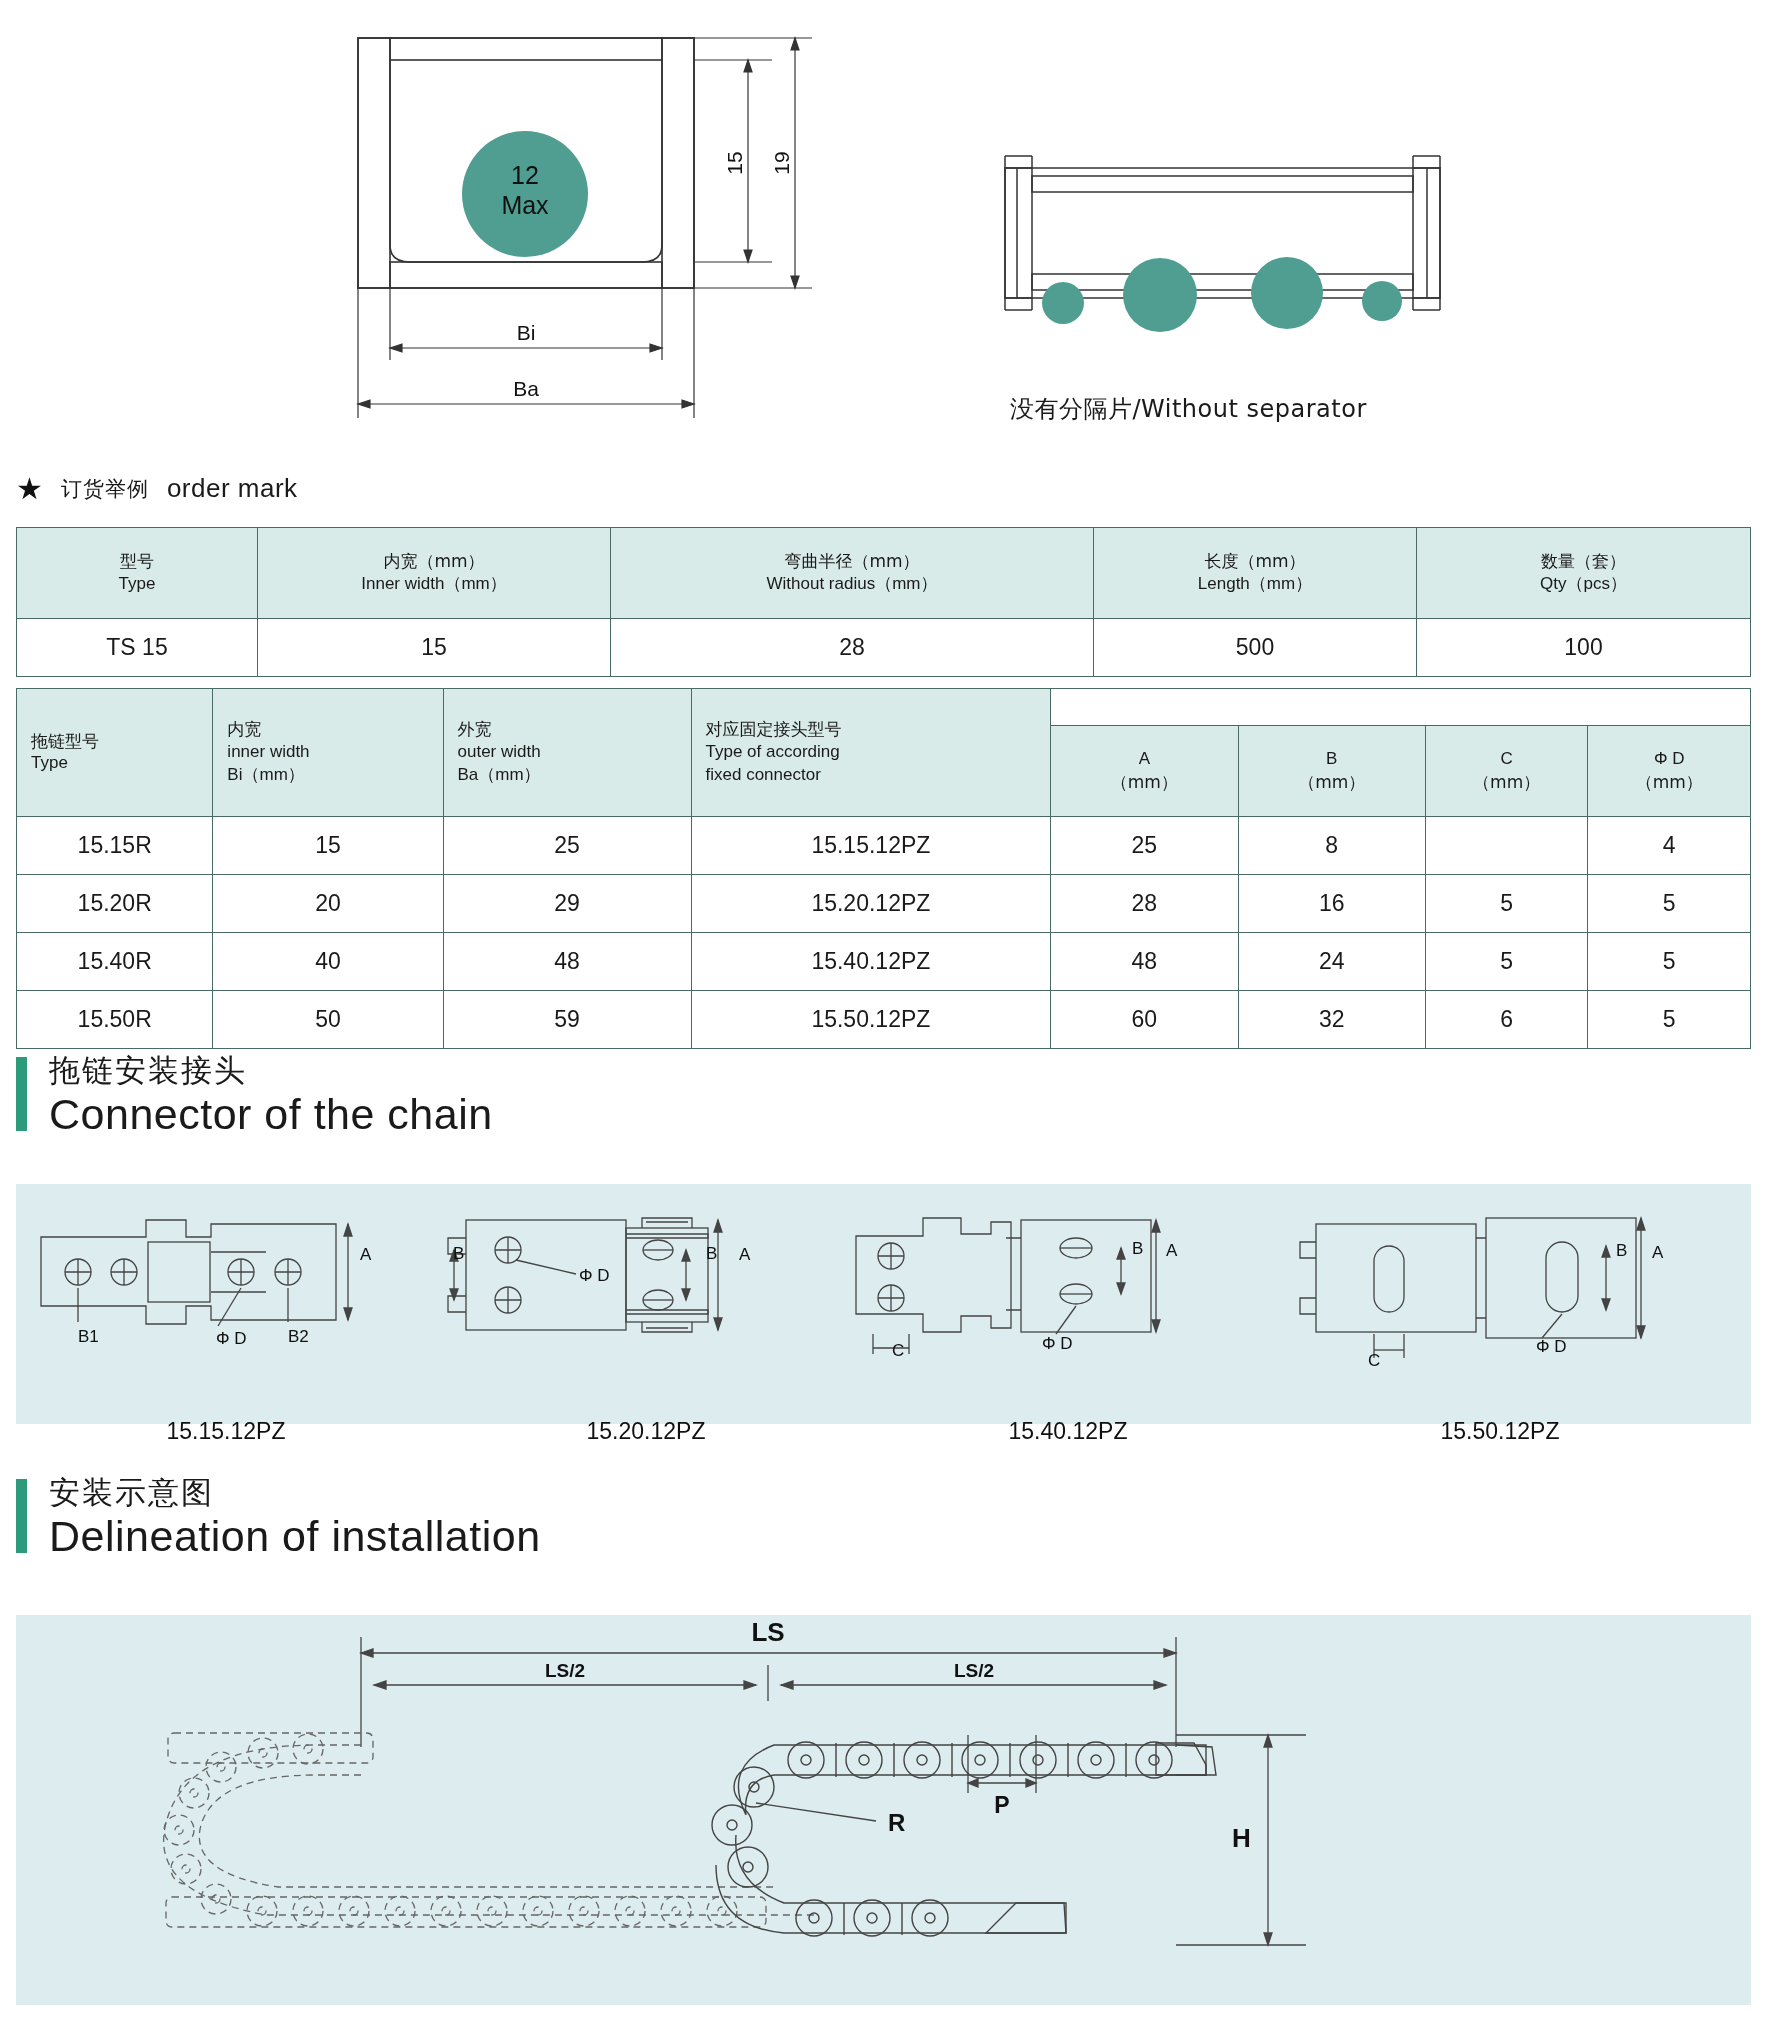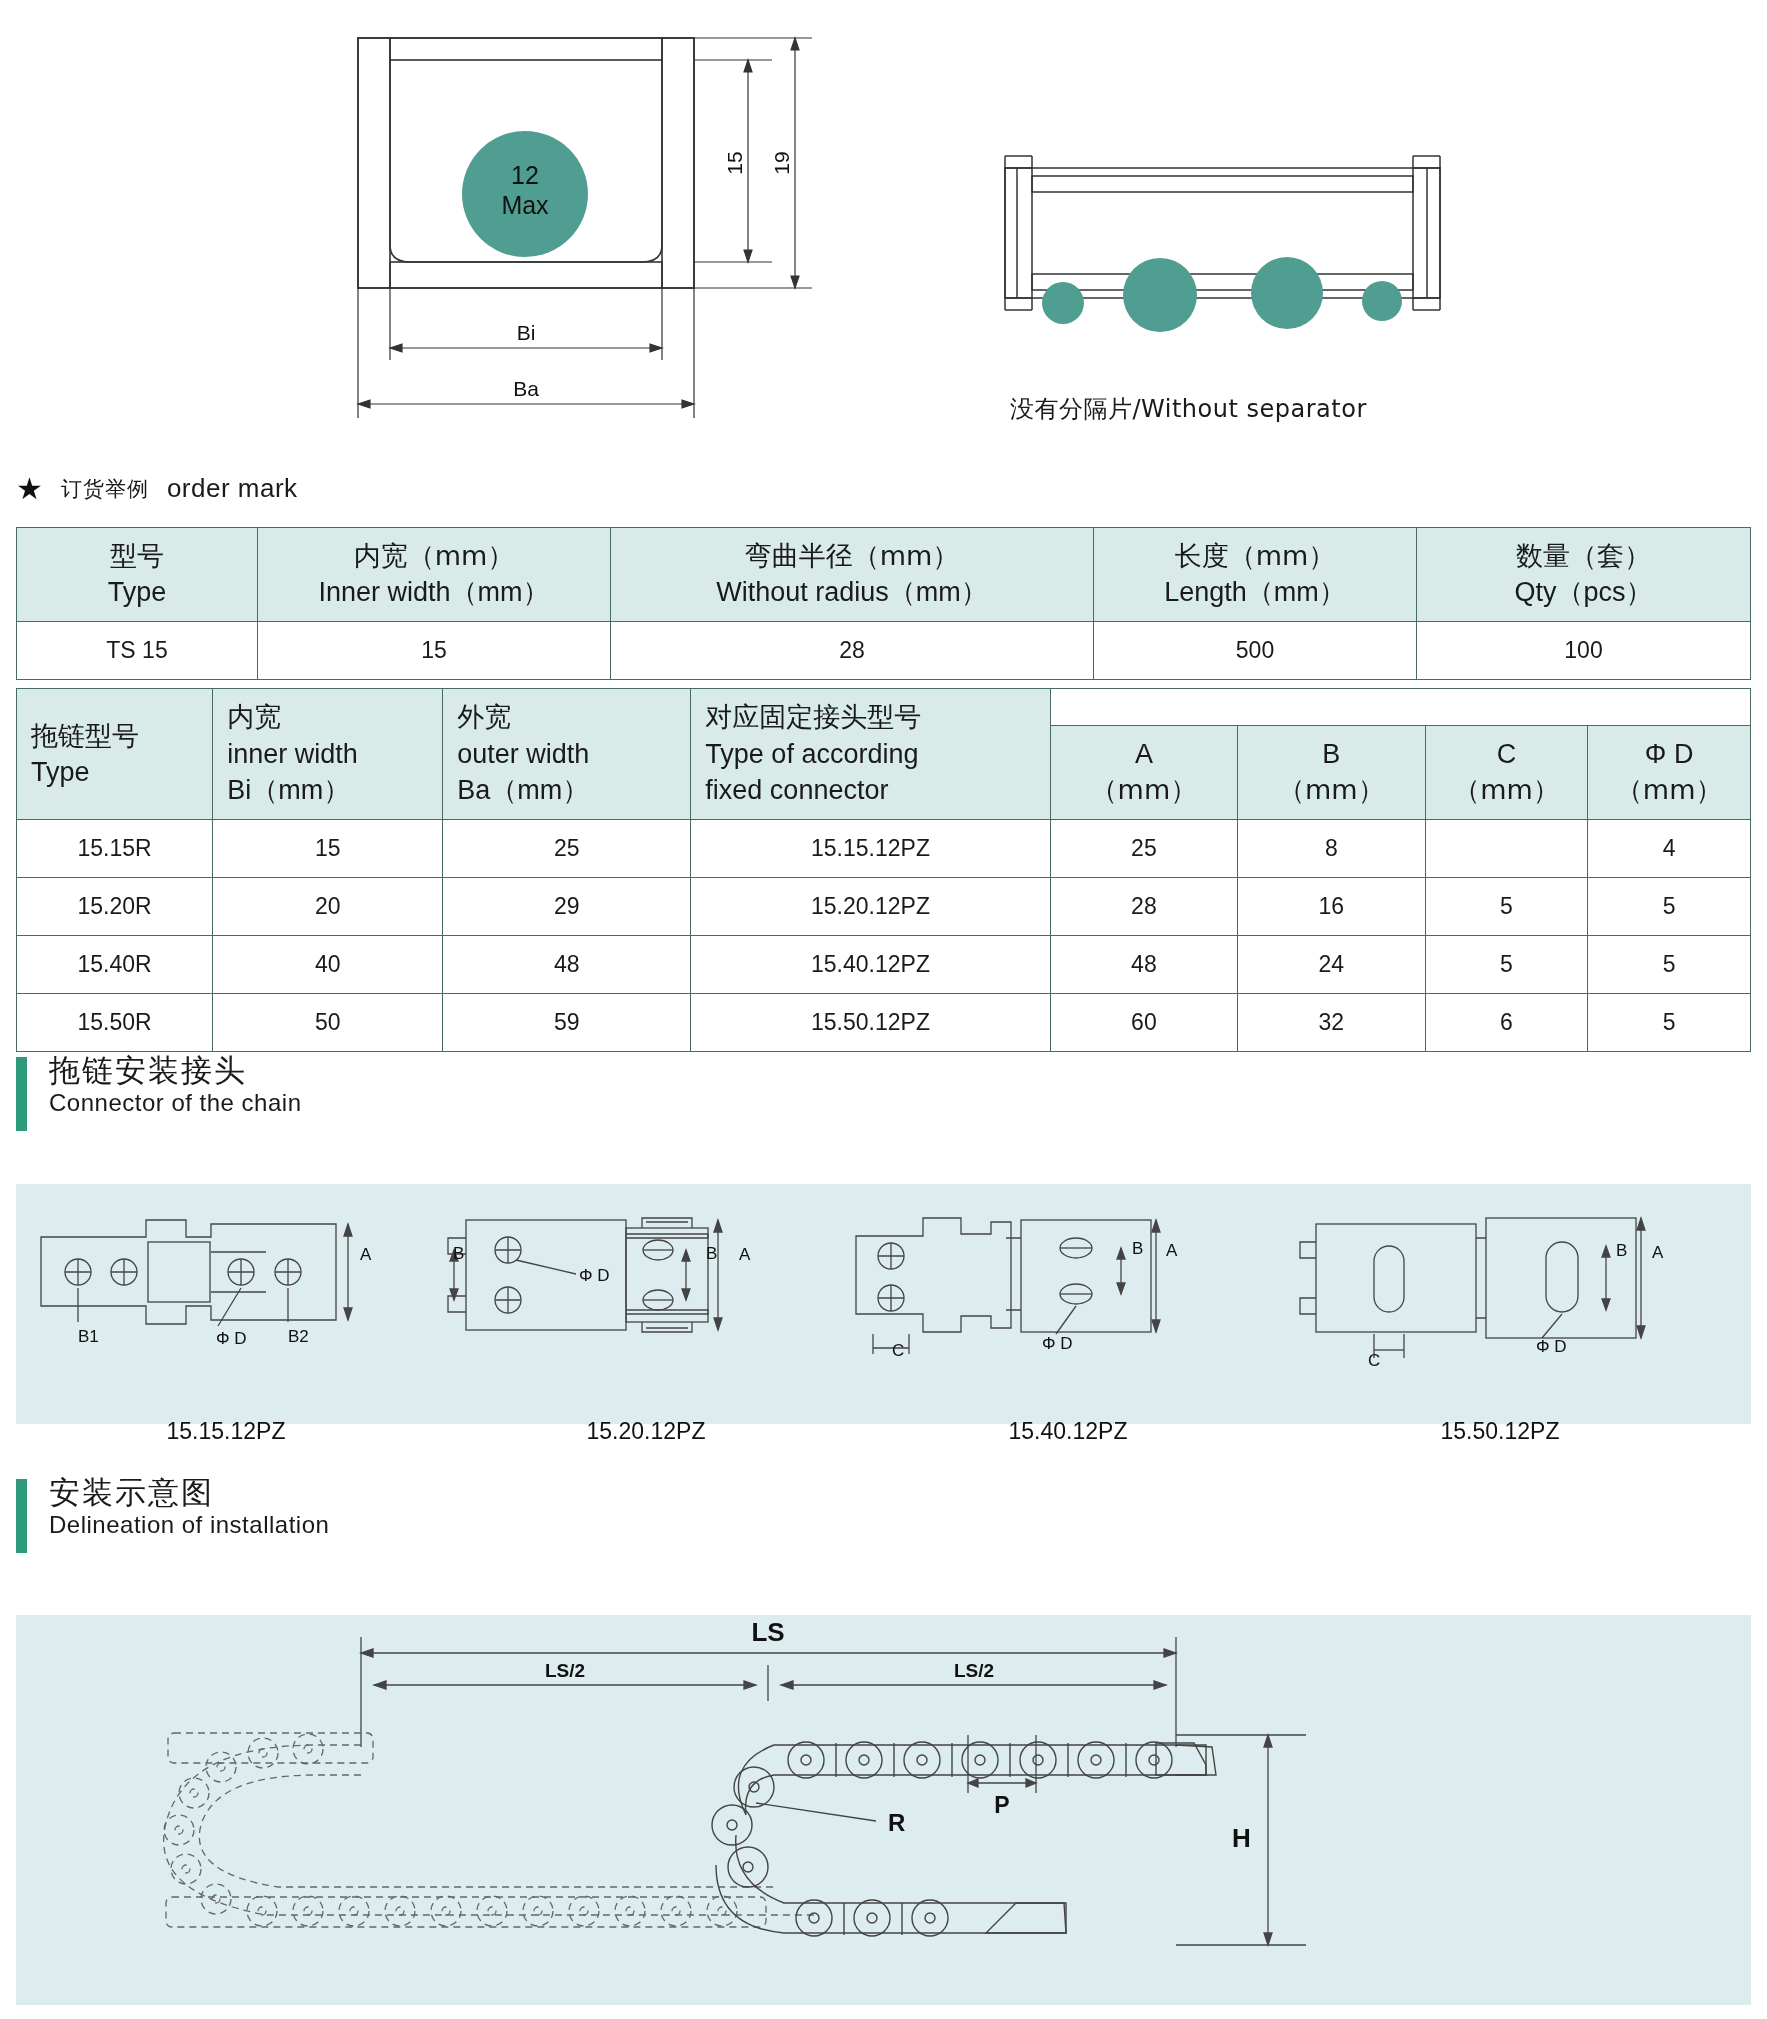--- a/index.html
+++ b/index.html
@@ -62,23 +62,23 @@
     border-collapse: collapse;
     font-size: 22px;
   }
   table td, table th {
     border: 1px solid #4a6a66;
     text-align: center;
     font-weight: normal;
   }
   .thead-cell {
     background: #d9ebe9;
-    padding: 10px 6px;
+    padding: 22px 6px;
     line-height: 1.35;
-    font-size: 27px;
+    font-size: 17px;
   }
   .tbody-cell {
     background: #ffffff;
     padding: 15px 6px;
     font-size: 23px;
   }
   #order-table {
     position: absolute;
     left: 16px;
     top: 527px;
@@ -112,21 +112,21 @@
     height: 74px;
     background: #2e9a7c;
     margin-top: 4px;
   }
   .sec-cn {
     font-size: 31px;
     line-height: 1.15;
     letter-spacing: 2px;
   }
   .sec-en {
-    font-size: 24px;
+    font-size: 43px;
     line-height: 1.2;
     letter-spacing: 0.5px;
   }
 
   
   .panel {
     position: absolute;
     background: #ddecee;
   }
   #connector-panel {

